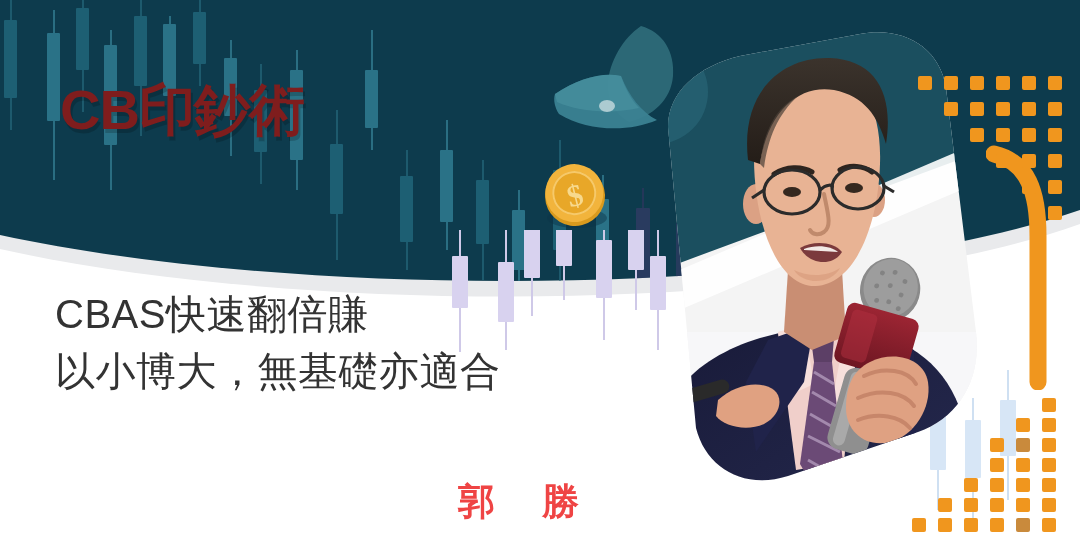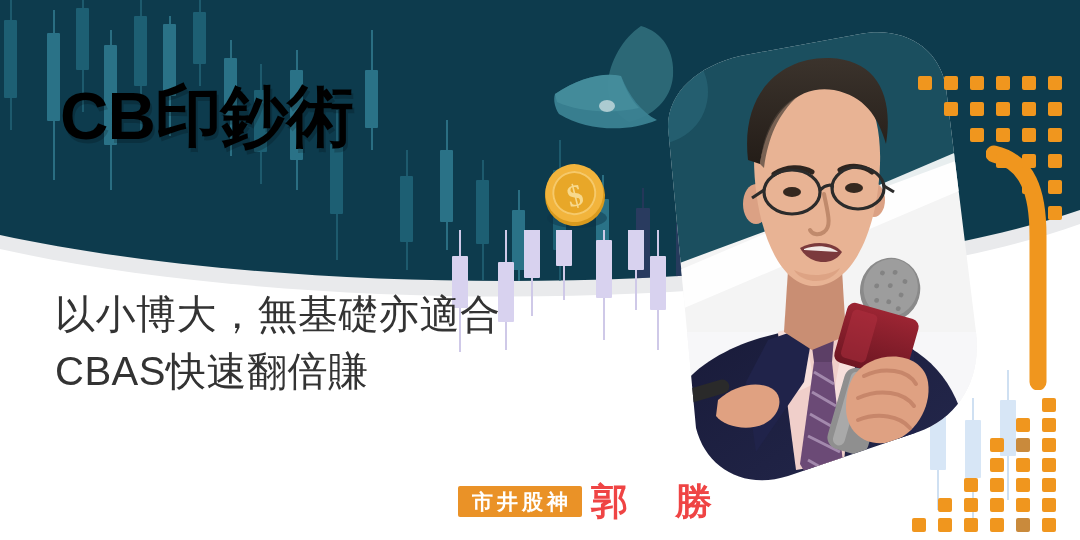--- a/index.html
+++ b/index.html
@@ -40,21 +40,21 @@
   .lav .wick{background:#cfc9e8;}
   .lav .body{background:#d8d2ef;}
   .blu .wick{background:#cfe0f2;}
   .blu .body{background:#d7e6f6;}
   .dkv .wick{background:#3c3566;}
   .dkv .body{background:#453c72;}
 
   
   .title{
     position:absolute;left:60px;top:82px;
-    font-size:67px;line-height:1;font-weight:bold;color:#000000;
+    font-size:56px;line-height:1;font-weight:bold;color:#7f1d1d;
     letter-spacing:-1px;
     text-shadow:2px 4px 0 rgba(0,0,0,.18);
     z-index:6;white-space:nowrap;
   }
 
   
   .subtitle{
     position:absolute;left:55px;top:286px;z-index:6;
     color:#333333;font-size:40px;line-height:1.42;font-weight:500;
     letter-spacing:.5px;
@@ -245,22 +245,22 @@
         <circle cx="42" cy="37" r="22" fill="#e8a728"></circle>
         <circle cx="42" cy="37" r="21" fill="none" stroke="#f6c96a" stroke-width="2"></circle>
         <text x="42" y="50" text-anchor="middle" font-family="'Liberation Serif',serif" font-size="31" font-weight="bold" fill="#f7d98d">$</text>
       </g>
     </svg>
   </div>
 
   <div class="title">CB印鈔術</div>
 
   <div class="subtitle">
+    <div>CBAS快速翻倍賺</div>
     <div>以小博大，無基礎亦適合</div>
-    <div>CBAS快速翻倍賺</div>
   </div>
 
   <div class="photo">
     <svg width="352" height="508" viewBox="0 0 352 508">
       <defs>
         <clipPath id="pclip">
           <path d="M40,95 C40,60 70,34 112,24 L232,2 C276,-6 312,16 318,56 L348,300
                    C354,348 330,386 290,400 L160,444 C116,458 78,436 68,396 Z"></path>
         </clipPath>
         <linearGradient id="suitg" x1="0" y1="0" x2="1" y2="1">
@@ -433,17 +433,16 @@
 
     <div class="dot" style="left:912px;top:518px;"></div>
     <div class="dot" style="left:938px;top:518px;"></div>
     <div class="dot" style="left:964px;top:518px;"></div>
     <div class="dot" style="left:990px;top:518px;"></div>
     <div class="dot dim" style="left:1016px;top:518px;"></div>
     <div class="dot" style="left:1042px;top:518px;"></div>
   </div>
 
   <div class="namerow">
-    <span class="badge">市井股神</span>
     <span class="speaker-name">郭　勝</span>
   </div>
 
 </div>
 
 </body></html>

